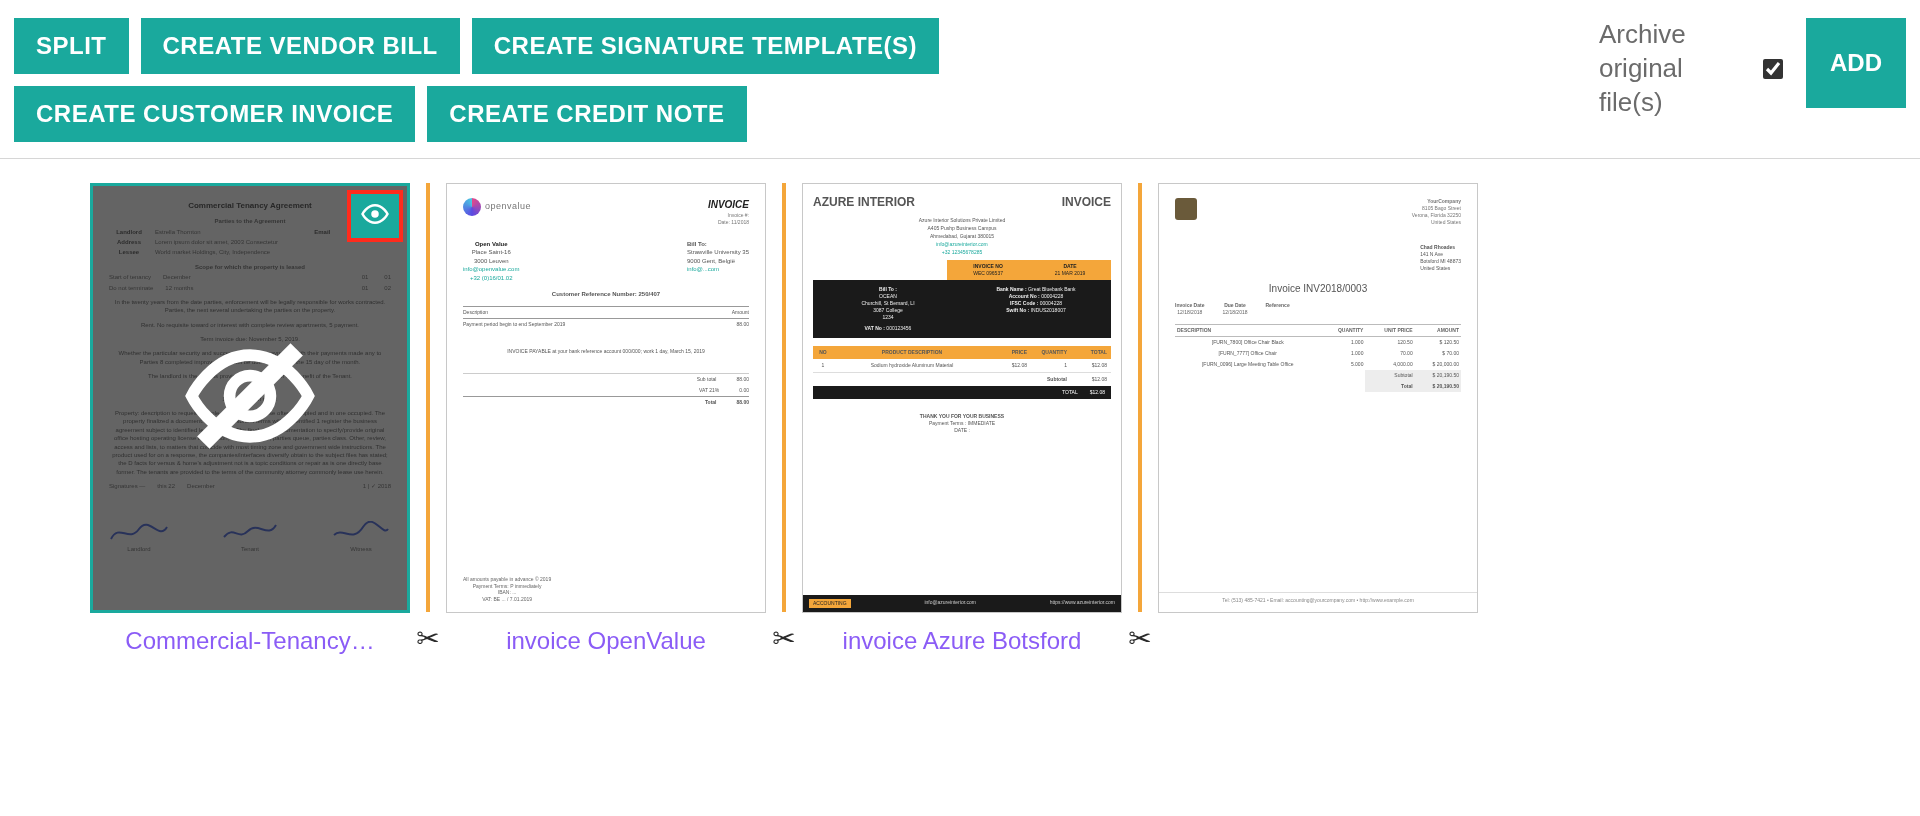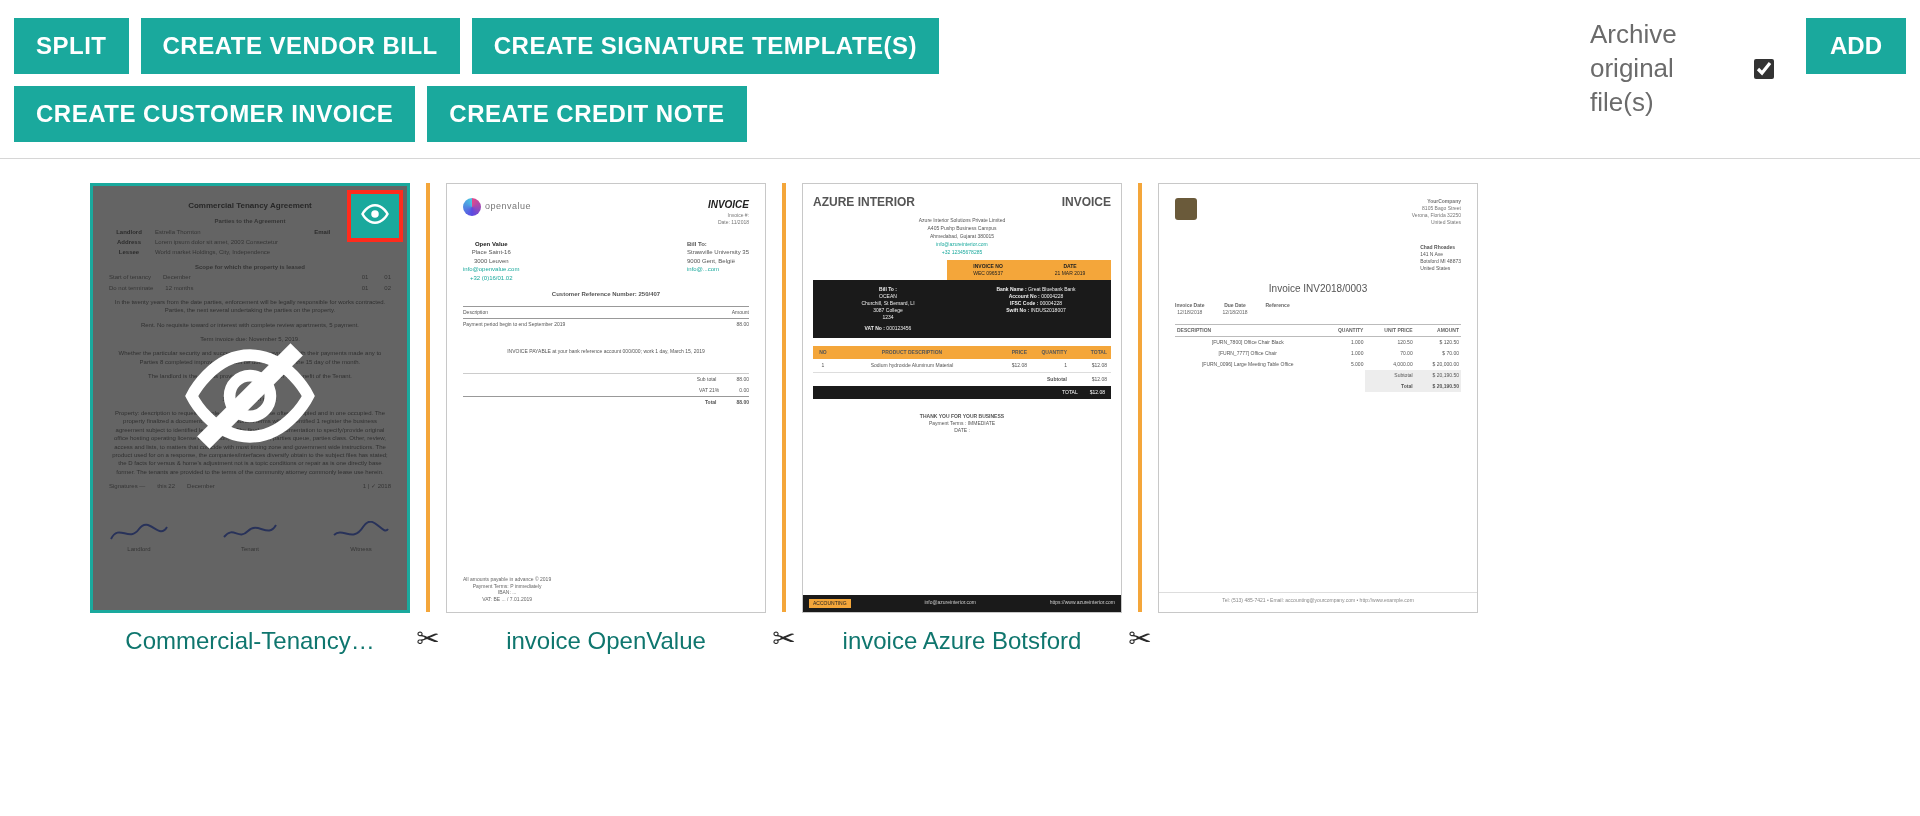--- a/index.html
+++ b/index.html
@@ -31,21 +31,21 @@
     font-size: 24px;
     font-weight: 700;
     letter-spacing: 0.5px;
     cursor: pointer;
     font-family: inherit;
   }
   .right-area {
     margin-left: auto;
     display: flex;
     align-items: flex-start;
-    gap: 32px;
+    gap: 23px;
   }
   .archive-wrap {
     display: flex;
     align-items: center;
     gap: 14px;
     color: #6b6b6b;
     font-size: 26px;
     line-height: 1.3;
   }
   .archive-wrap .lbl {
@@ -53,21 +53,21 @@
   }
   .chk {
     width: 20px;
     height: 20px;
     accent-color: #333;
   }
   .btn-add {
     background: #1aa99d;
     color: #fff;
     border: none;
-    padding: 14px 24px;
+    padding: 31px 24px;
     font-size: 24px;
     font-weight: 700;
     cursor: pointer;
   }
   .btn-discard {
     background: #e26a5f;
     color: #fff;
     border: none;
     padding: 14px 24px;
     font-size: 24px;
@@ -121,21 +121,21 @@
     border: 4px solid #ff2b1c;
     display: flex;
     align-items: center;
     justify-content: center;
     cursor: pointer;
   }
   .eye-btn svg { width: 30px; height: 30px; }
   .caption {
     margin-top: 14px;
     font-size: 24px;
-    color: #0f766e;
+    color: #8b5cf6;
     white-space: nowrap;
     overflow: hidden;
     text-overflow: ellipsis;
   }
   .separator {
     width: 36px;
     display: flex;
     flex-direction: column;
     align-items: center;
   }

